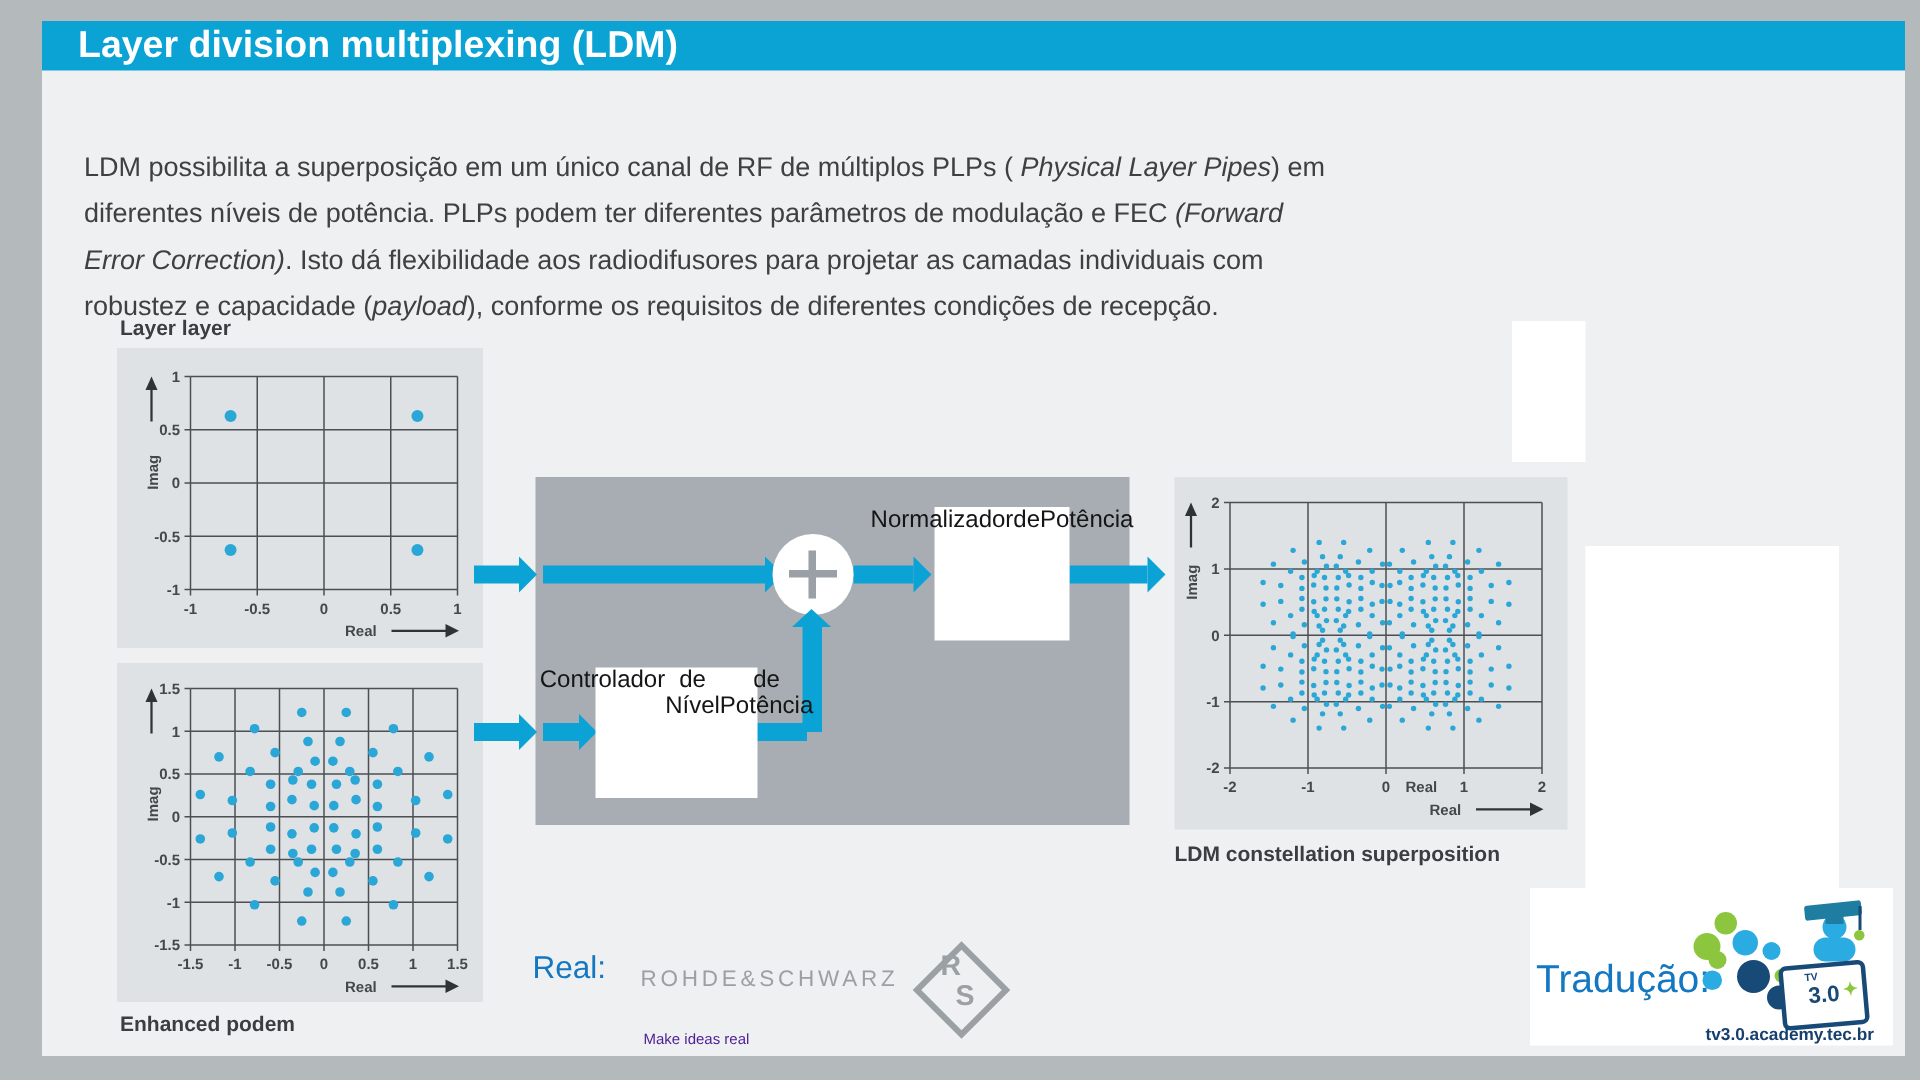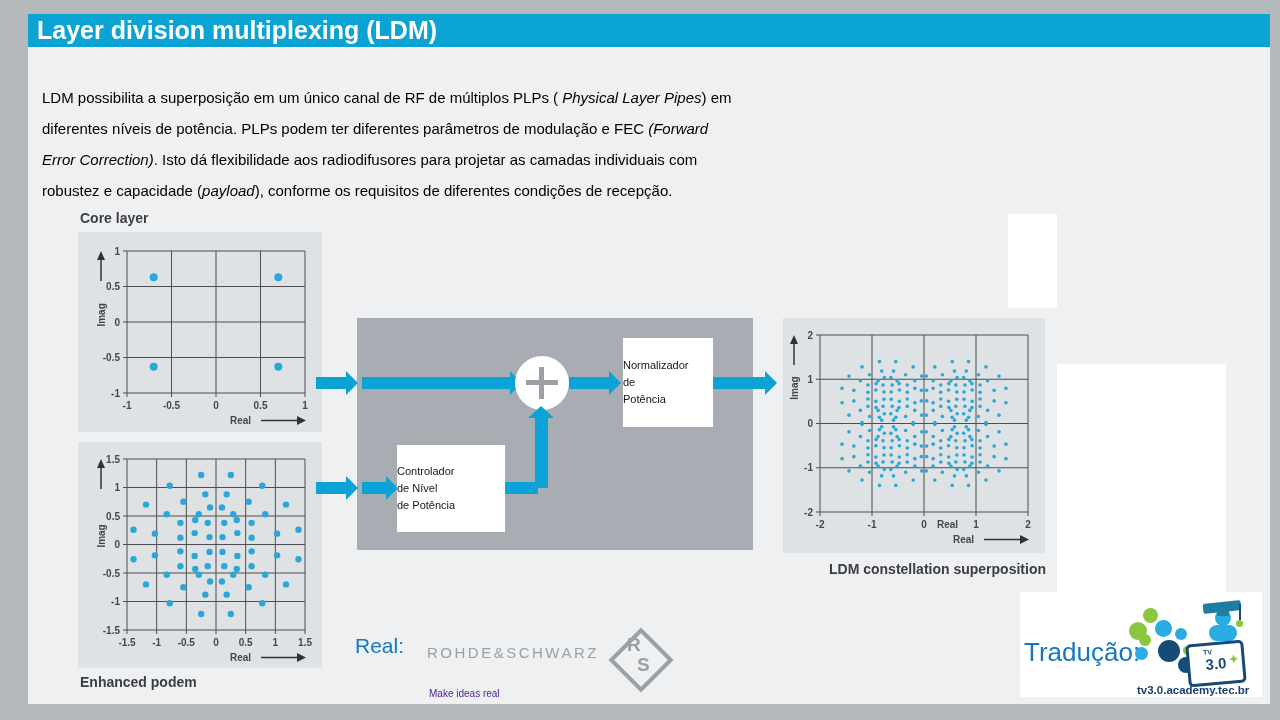--- a/index.html
+++ b/index.html
@@ -1,28 +1,28 @@
 <!DOCTYPE html>
 <html><head>
 <meta charset="utf-8">
 <style>
   html,body{margin:0;padding:0}
   body{width:1280px;height:720px;position:relative;background:#b4b9bc;
        font-family:"Liberation Sans",sans-serif;overflow:hidden}
   .abs{position:absolute}
   .slide-bg{left:28px;top:14px;width:1242px;height:690px;background:#eff0f2}
   .titlebar{left:28px;top:14px;width:1242px;height:33px;background:#0ba3d4;color:#fff;
-            font-size:25px;font-weight:bold;line-height:33px;padding-left:9px;box-sizing:border-box}
-  .para{left:38px;top:78px;width:1215px;font-size:15px;line-height:31px;color:#000000;margin:4px}
+            font-size:25px;font-weight:bold;line-height:33px;padding-left:24px;box-sizing:border-box}
+  .para{left:38px;top:78px;width:1215px;font-size:18px;line-height:31px;color:#404040;margin:18px}
   .para .it{font-style:italic}
   .chart-card{background:#dee2e4}
   .caption{font-size:14px;font-weight:bold;color:#3b3e41;white-space:nowrap}
   .gbox{left:357px;top:318px;width:396px;height:232px;background:#a7adb2}
-  .wbox{background:#fff;color:#151515;font-size:11px;line-height:17px;text-align:left;
-        display:flex;flex-direction:column;justify-content:center}
+  .wbox{background:#fff;color:#151515;font-size:16px;line-height:17px;text-align:center;
+        display:flex;flex-direction:row;justify-content:center}
   #norm{left:623px;top:338px;width:90px;height:89px}
   #ctrl{left:397px;top:445px;width:108px;height:87px}
   .bar{background:#0ba3d6}
   .head-r{width:0;height:0;border-top:12px solid transparent;border-bottom:12px solid transparent;
           border-left:12px solid #0ba3d6}
   .head-u{width:0;height:0;border-left:13px solid transparent;border-right:13px solid transparent;
           border-bottom:12px solid #0ba3d6}
   .plus-circle{left:515px;top:356px;width:54px;height:54px;background:#fff;border-radius:50%}
   .plus-circle .ph{position:absolute;left:11px;top:24px;width:32px;height:5px;background:#9aa0a5}
   .plus-circle .pv{position:absolute;left:24px;top:11px;width:5px;height:32px;background:#9aa0a5}
@@ -514,23 +514,23 @@
       <circle cx="195.418" cy="154.285625" r="1.8" fill="#2aa7d6"></circle>
       <circle cx="204.5908" cy="148.15257499999998" r="1.8" fill="#2aa7d6"></circle>
       <circle cx="183.2968" cy="157.90970000000002" r="1.8" fill="#2aa7d6"></circle>
       <circle cx="185.59" cy="167.38805" r="1.8" fill="#2aa7d6"></circle>
       <circle cx="202.9528" cy="162.091325" r="1.8" fill="#2aa7d6"></circle>
       <circle cx="216.0568" cy="152.89175" r="1.8" fill="#2aa7d6"></circle>
       <circle cx="222.9364" cy="140.62565" r="1.8" fill="#2aa7d6"></circle>
       <circle cx="211.1428" cy="138.67422499999998" r="1.8" fill="#2aa7d6"></circle>
     </svg></div>
 
-<div class="abs caption" style="left:80px;top:210px">Core layer</div>
+<div class="abs caption" style="left:80px;top:210px">Layer layer</div>
 <div class="abs caption" style="left:80px;top:674px">Enhanced podem</div>
-<div class="abs caption" style="left:829px;top:561px">LDM constellation superposition</div>
+<div class="abs caption" style="left:783px;top:561px">LDM constellation superposition</div>
 
 <div class="abs gbox"></div>
 
 <div class="abs bar" style="left:316px;top:377px;width:30px;height:12px"></div>
 <div class="abs head-r" style="left:346px;top:371px"></div>
 <div class="abs bar" style="left:362px;top:377px;width:148px;height:12px"></div>
 <div class="abs head-r" style="left:510px;top:371px"></div>
 
 <div class="abs bar" style="left:569px;top:377px;width:40px;height:12px"></div>
 <div class="abs head-r" style="left:609px;top:371px"></div>

